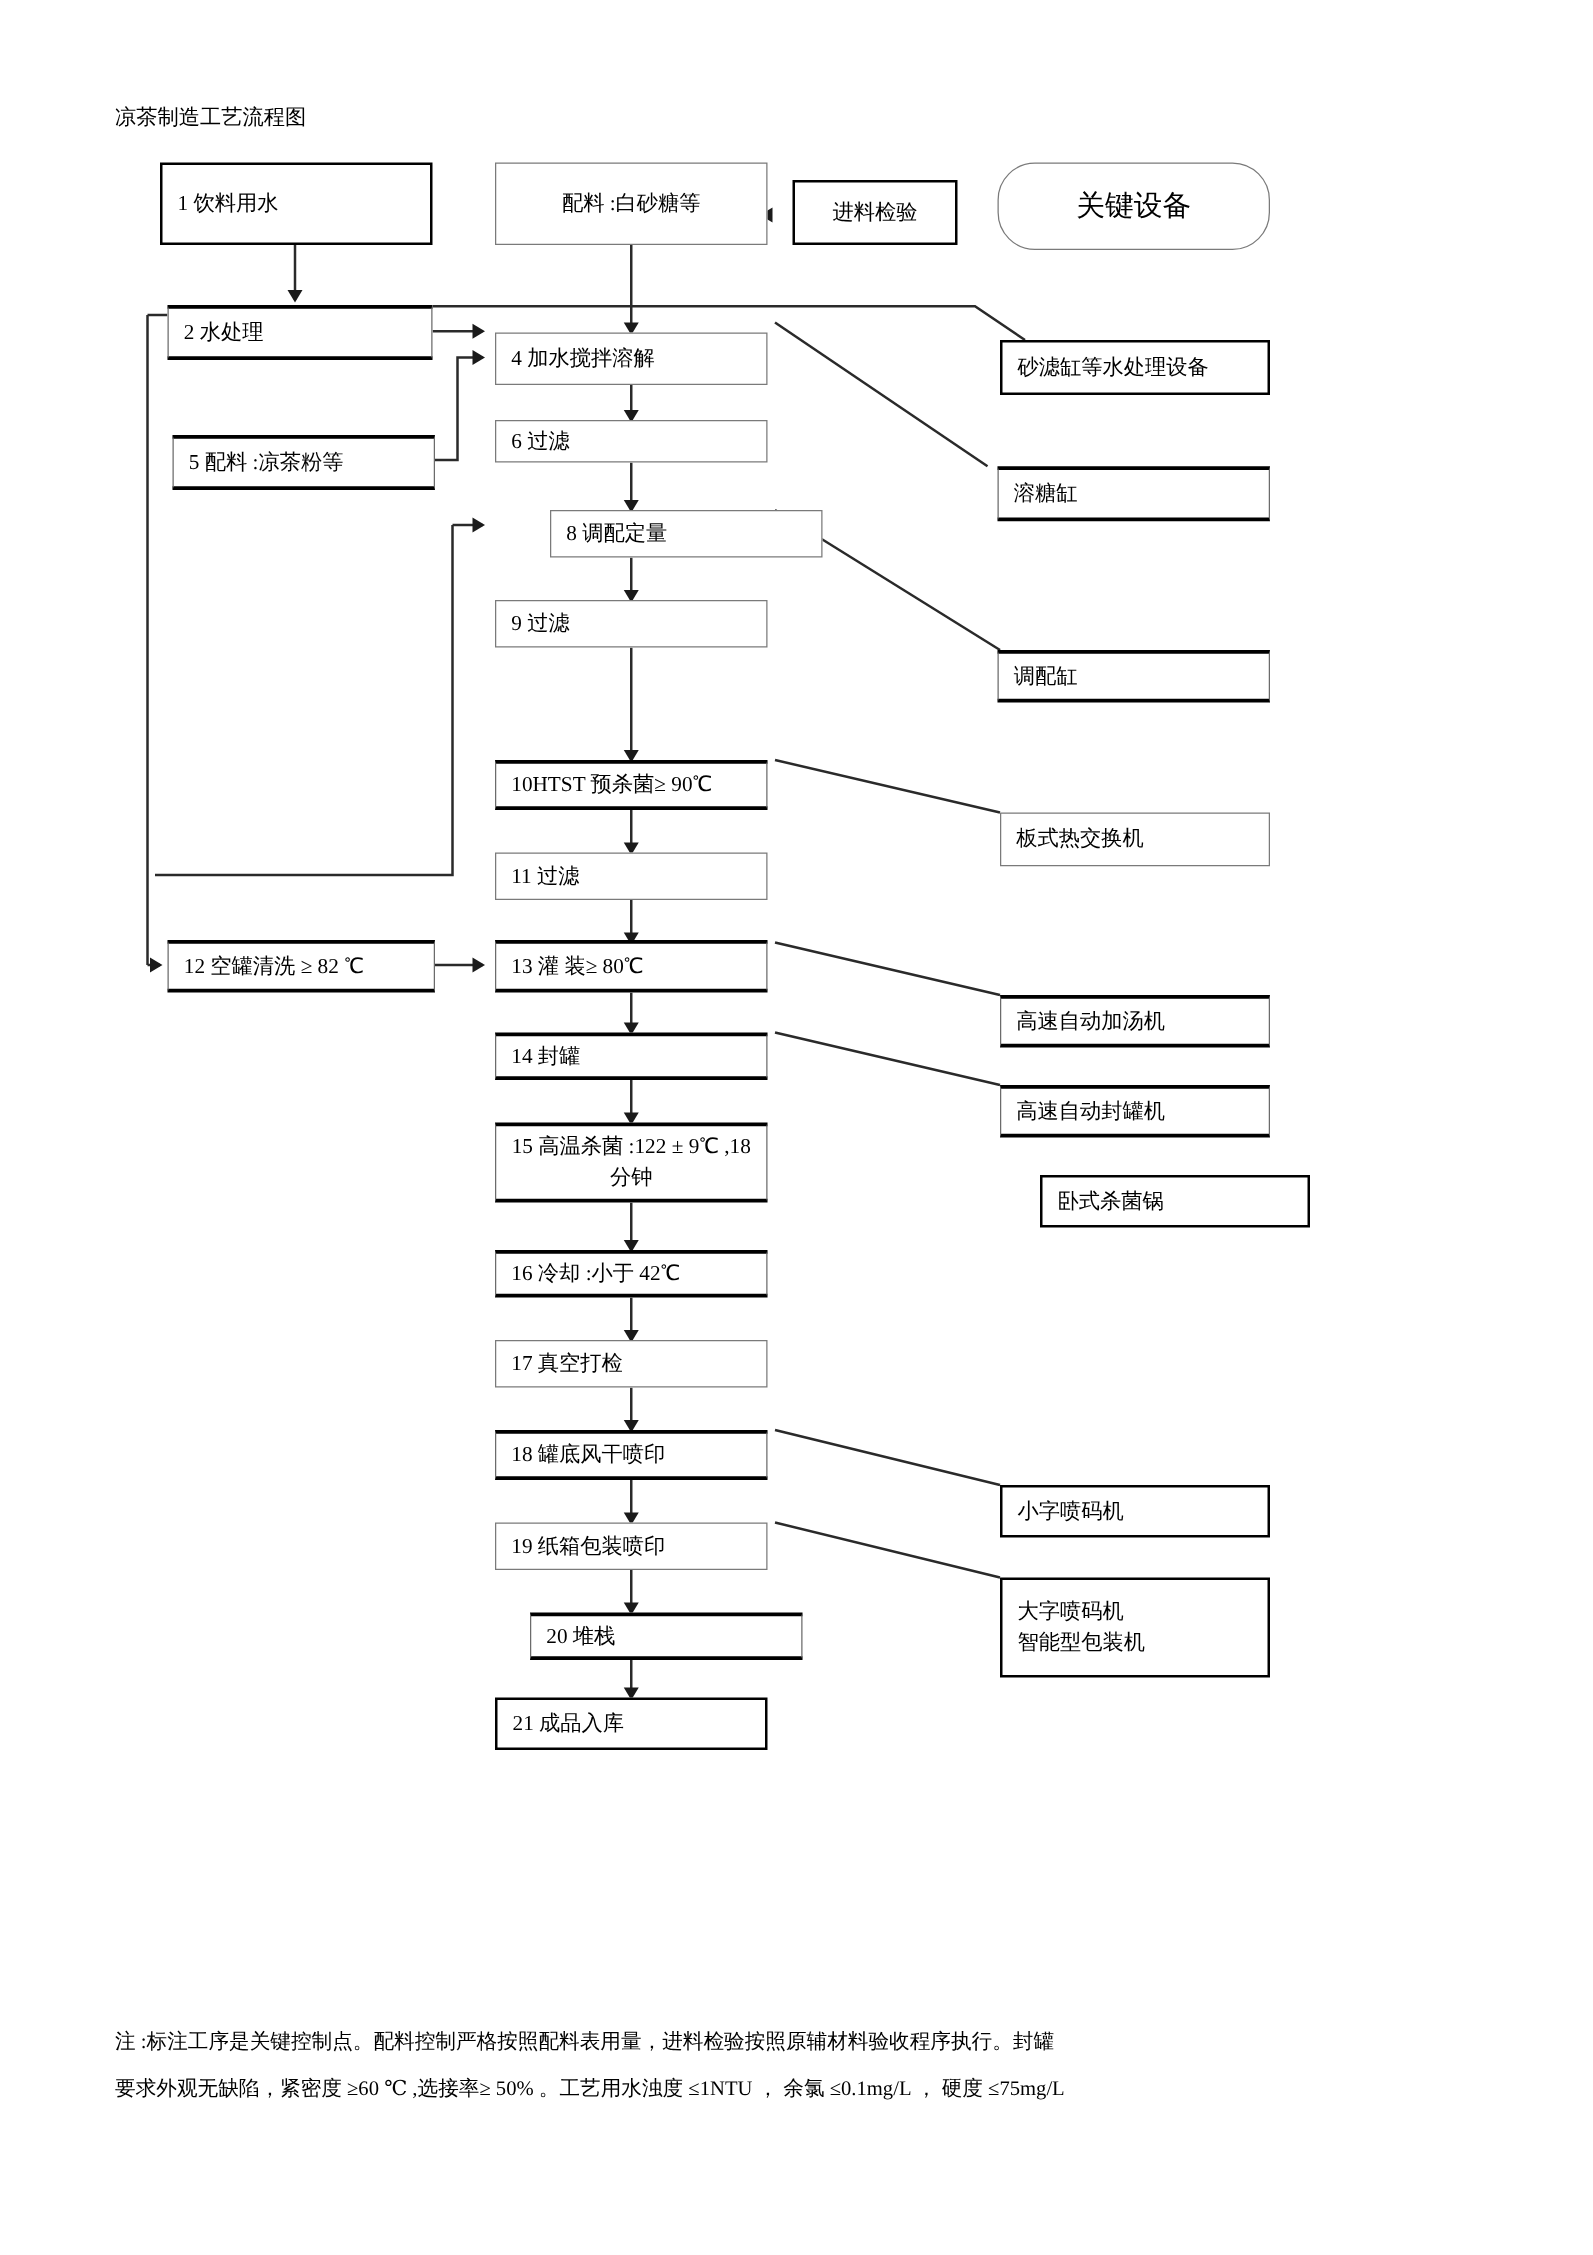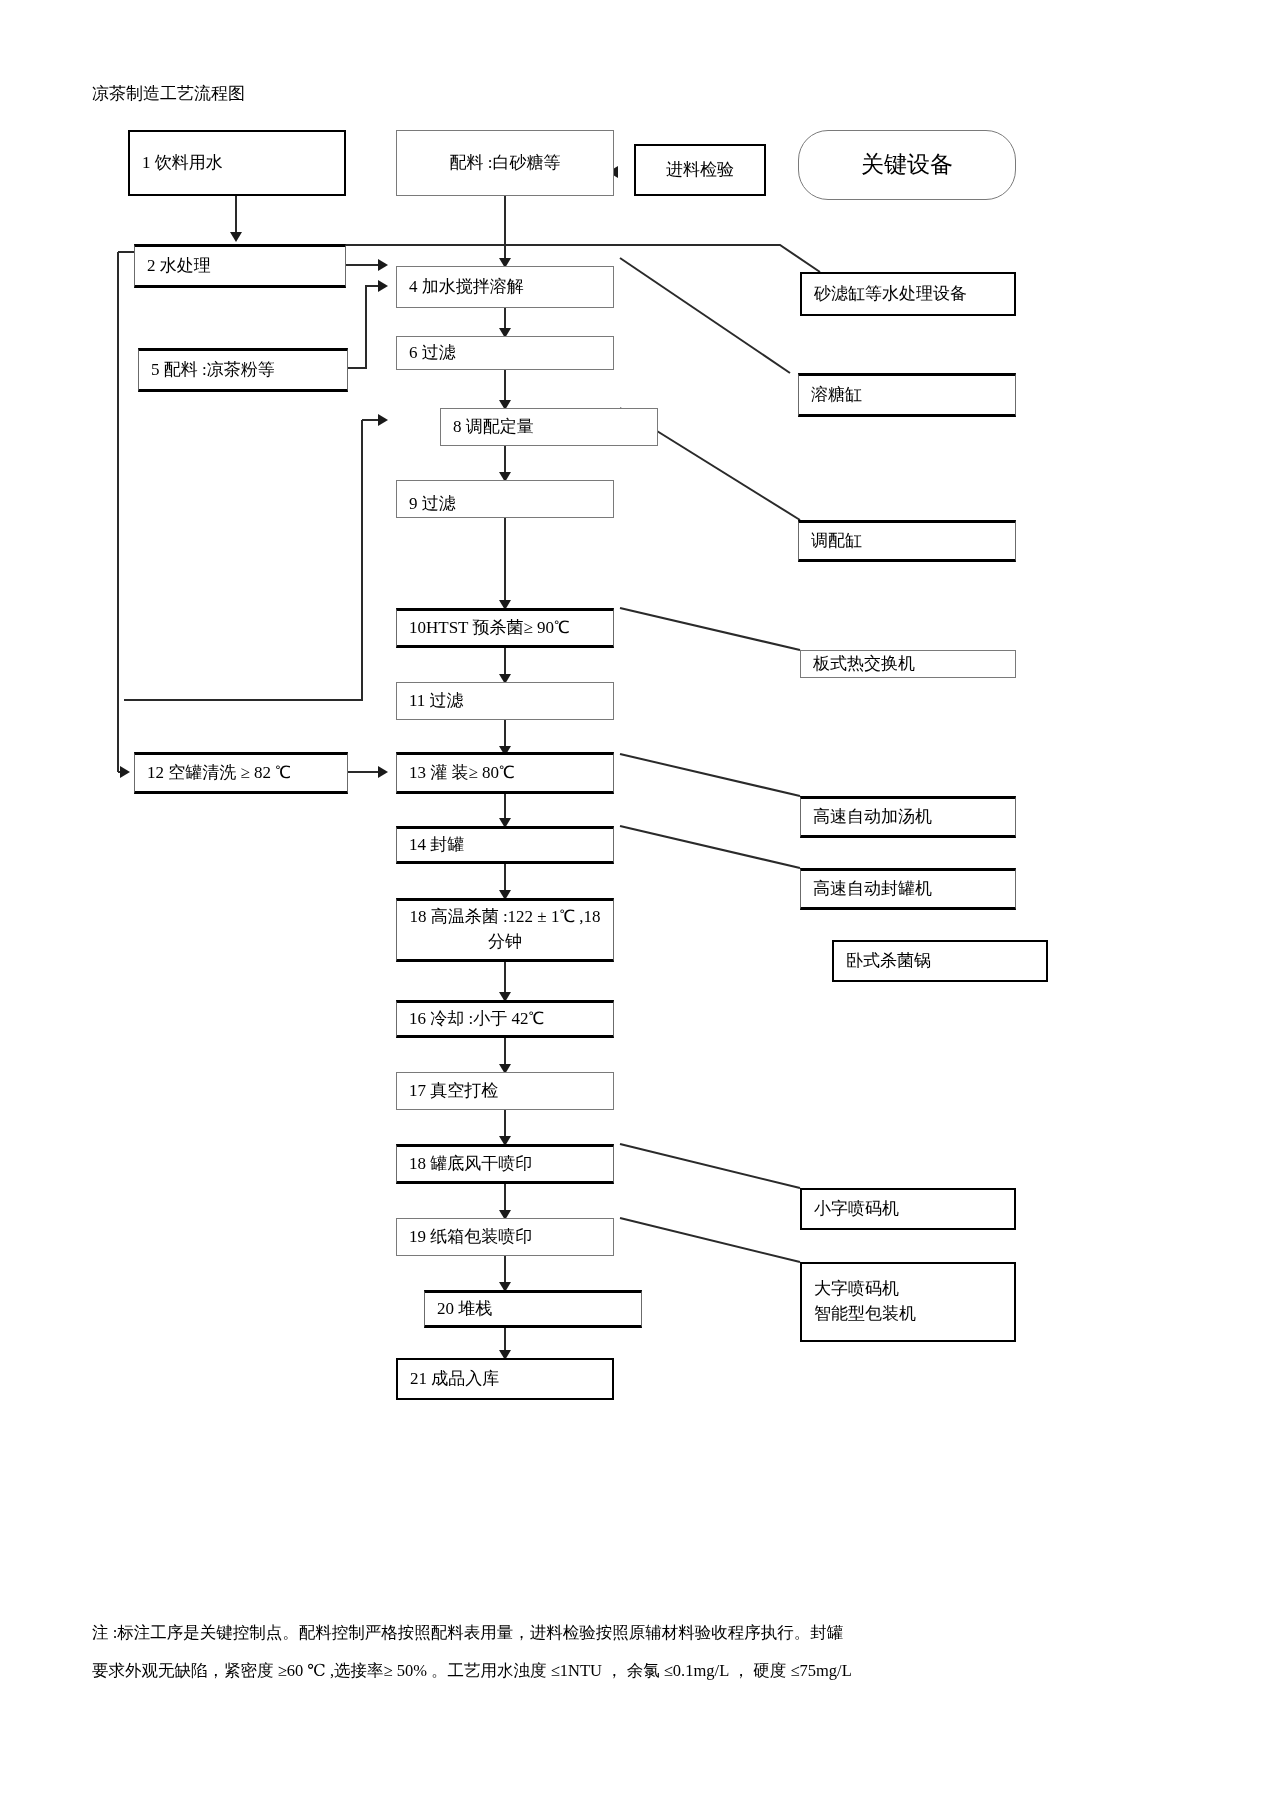--- a/index.html
+++ b/index.html
@@ -223,42 +223,42 @@
   </div>
 
   <div class="box" style="left:396px; top:336px; width:218px; height:34px;">
     <span class="txt">6 过滤</span>
   </div>
 
   <div class="box" style="left:396px; top:408px; width:218px; height:38px;margin-left:44px;">
     <span class="txt">8 调配定量</span>
   </div>
 
-  <div class="box" style="left:396px; top:480px; width:218px; height:38px;align-items:flex-end;">
+  <div class="box" style="left:396px; top:480px; width:218px; height:38px;">
     <span class="txt">9 过滤</span>
   </div>
 
   <div class="box heavy" style="left:396px; top:608px; width:218px; height:40px;">
     <span class="txt">10HTST  预杀菌≥ 90℃</span>
   </div>
 
   <div class="box" style="left:396px; top:682px; width:218px; height:38px;">
     <span class="txt">11 过滤</span>
   </div>
 
   <div class="box heavy" style="left:396px; top:752px; width:218px; height:42px;">
     <span class="txt">13 灌 装≥ 80℃</span>
   </div>
 
   <div class="box heavy" style="left:396px; top:826px; width:218px; height:38px;">
     <span class="txt">14 封罐</span>
   </div>
 
   <div class="box heavy center" style="left:396px; top:898px; width:218px; height:64px;">
-    <span class="txt">18  高温杀菌 :122 ± 1℃ ,18 分钟</span>
+    <span class="txt">15  高温杀菌 :122 ± 9℃ ,18 分钟</span>
   </div>
 
   <div class="box heavy" style="left:396px; top:1000px; width:218px; height:38px;">
     <span class="txt">16 冷却 :小于 42℃</span>
   </div>
 
   <div class="box" style="left:396px; top:1072px; width:218px; height:38px;">
     <span class="txt">17 真空打检</span>
   </div>
 
@@ -283,21 +283,21 @@
   </div>
 
   <div class="box heavy" style="left:798px; top:373px; width:218px; height:44px;">
     <span class="txt">溶糖缸</span>
   </div>
 
   <div class="box heavy" style="left:798px; top:520px; width:218px; height:42px;">
     <span class="txt">调配缸</span>
   </div>
 
-  <div class="box" style="left:800px; top:650px; width:216px; height:28px;">
+  <div class="box" style="left:800px; top:650px; width:216px; height:43px;">
     <span class="txt">板式热交换机</span>
   </div>
 
   <div class="box heavy" style="left:800px; top:796px; width:216px; height:42px;">
     <span class="txt">高速自动加汤机</span>
   </div>
 
   <div class="box heavy" style="left:800px; top:868px; width:216px; height:42px;">
     <span class="txt">高速自动封罐机</span>
   </div>

